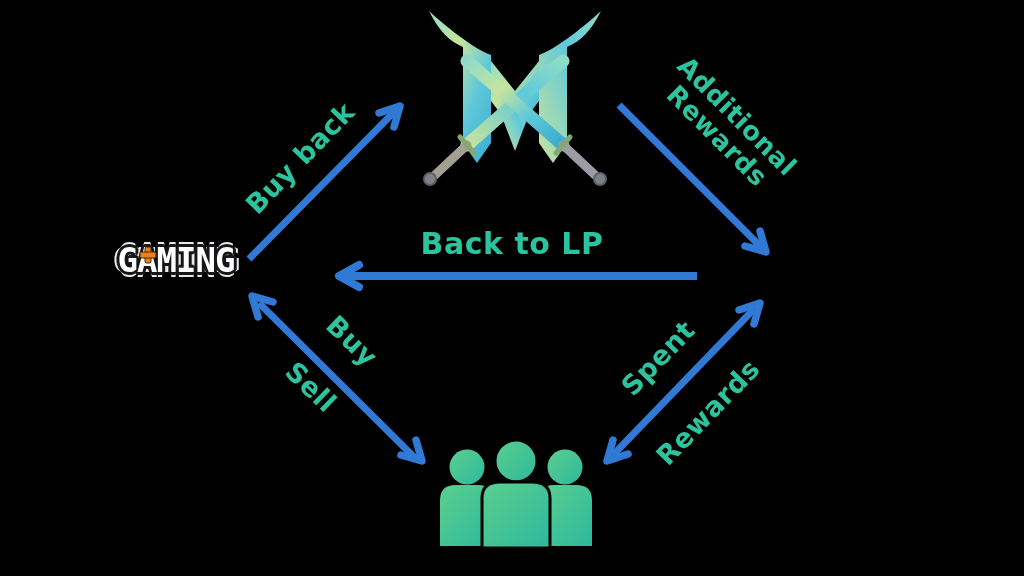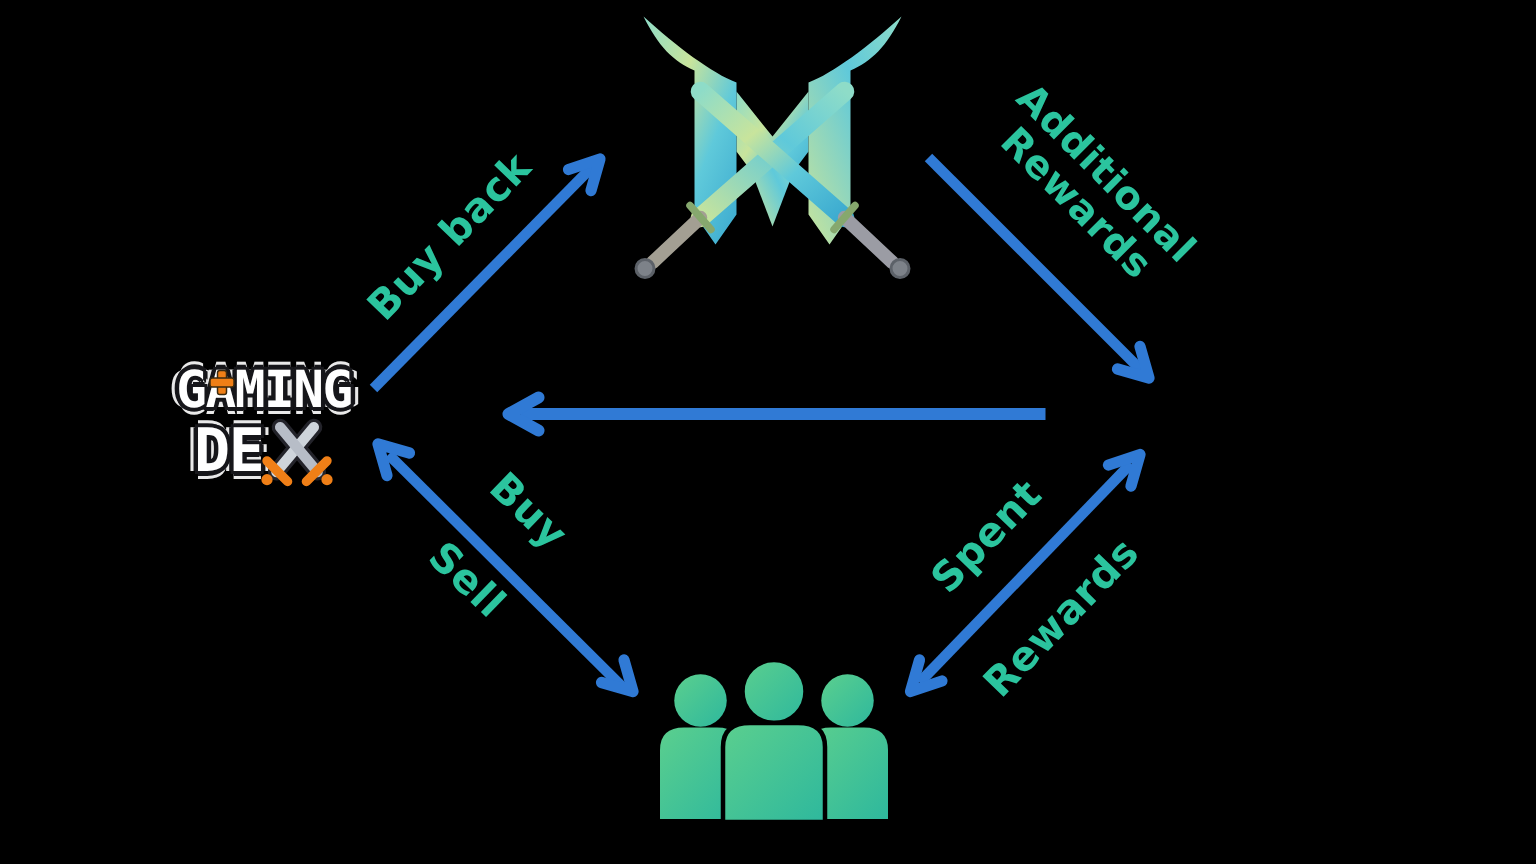--- a/index.html
+++ b/index.html
@@ -127,34 +127,20 @@
   <div class="gaming-dex">
     <span class="gd1">
       <span>GAMING</span>
       <span class="a-plus">
         <svg width="18" height="18" viewBox="0 0 18 18">
           <rect x="6" y="1" width="6" height="16" rx="1.5" fill="var(--dex-orange,#ef7f17)" stroke="#3a2a10" stroke-width="1"></rect>
           <rect x="1" y="6" width="16" height="6" rx="1.5" fill="var(--dex-orange,#ef7f17)" stroke="#3a2a10" stroke-width="1"></rect>
         </svg>
       </span>
     </span>
-    <span class="gd2">
-      <span>DE</span><svg class="dex-swords" width="50" height="50" viewBox="0 0 40 40">
-        <g stroke-linecap="round">
-          <line x1="9" y1="31" x2="29" y2="7" stroke="#23232a" stroke-width="9"></line>
-          <line x1="31" y1="31" x2="11" y2="7" stroke="#23232a" stroke-width="9"></line>
-          <line x1="9" y1="31" x2="29" y2="7" stroke="#ced4db" stroke-width="5.5"></line>
-          <line x1="31" y1="31" x2="11" y2="7" stroke="#b7bdc7" stroke-width="5.5"></line>
-          <line x1="4" y1="25" x2="15" y2="36" stroke="var(--dex-orange,#ef7f17)" stroke-width="5"></line>
-          <line x1="36" y1="25" x2="25" y2="36" stroke="var(--dex-orange,#ef7f17)" stroke-width="5"></line>
-          <circle cx="4" cy="35" r="3" fill="var(--dex-orange,#ef7f17)"></circle>
-          <circle cx="36" cy="35" r="3" fill="var(--dex-orange,#ef7f17)"></circle>
-        </g>
-      </svg>
-    </span>
   </div>
 
 
   <div class="users">
     <svg width="172" height="112" viewBox="0 0 172 112">
       <defs>
         <linearGradient id="pg" x1="0" y1="0" x2="1" y2="1">
           <stop offset="0" class="pg1"></stop>
           <stop offset="1" class="pg2"></stop>
         </linearGradient>
@@ -174,20 +160,21 @@
     </svg>
   </div>
 
   <div class="lbl" style="left:300px;top:158px;--r:-46deg;font-size:27px;">Buy back</div>
 
   <div class="lbl two" style="left:727px;top:126px;--r:45deg;font-size:26px;">
     <div>Additional</div>
     <div>Rewards</div>
   </div>
 
+  <div class="lbl" style="left:512px;top:243px;font-size:30px;">Back to LP</div>
 
   <div class="lbl" style="left:352px;top:341px;--r:44deg;font-size:27px;">Buy</div>
 
   <div class="lbl" style="left:311px;top:387px;--r:44deg;font-size:27px;">Sell</div>
 
   <div class="lbl" style="left:658px;top:358px;--r:-46deg;font-size:27px;">Spent</div>
 
   <div class="lbl" style="left:708px;top:412px;--r:-46deg;font-size:27px;">Rewards</div>
 
 </div>

